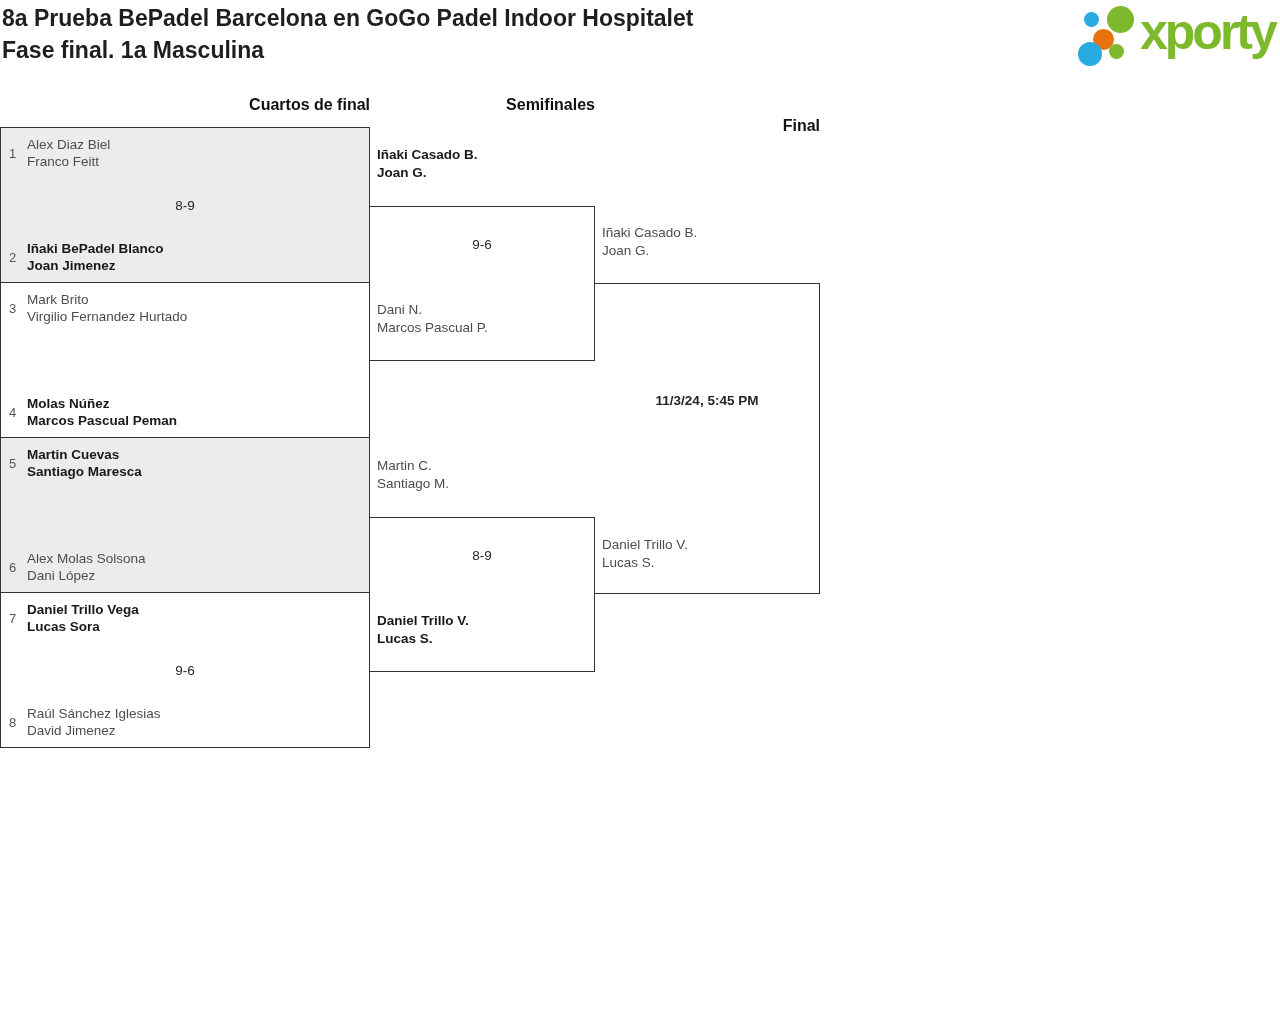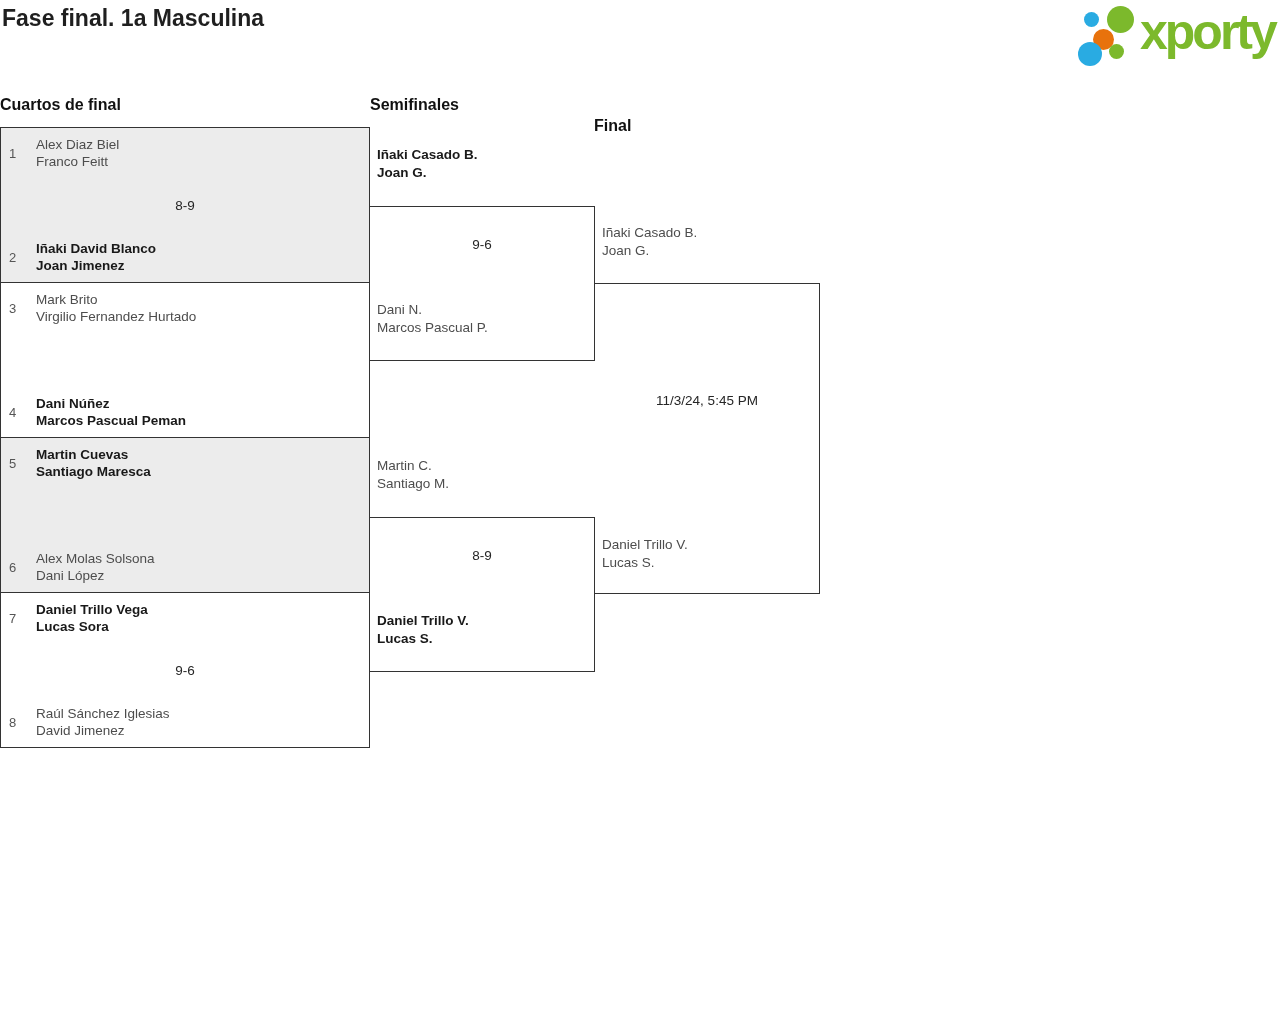--- a/index.html
+++ b/index.html
@@ -15,62 +15,63 @@
   .dot-blue-top    { left:8px;  top:8px;  width:15px; height:15px; background:#29abe2; }
   .dot-green-big   { left:31px; top:2px;  width:27px; height:27px; background:#7cb92c; }
   .dot-orange      { left:17px; top:25px; width:21px; height:21px; background:#e8720c; }
   .dot-blue-bottom { left:2px;  top:38px; width:24px; height:24px; background:#29abe2; }
   .dot-green-small { left:33px; top:40px; width:15px; height:15px; background:#7cb92c; }
   .logo-text { position:absolute; left:64px; top:-8px; font-size:50px; font-weight:bold;
                color:#7cb92c; letter-spacing:-3px; line-height:72px; }
 
   
   .round-header { position:absolute; top:96px; font-size:16px; font-weight:bold;
-                  color:#111; text-align:left; }
+                  color:#111; text-align:right; }
   .rh-qf { left:0; width:370px; }
   .rh-sf { left:370px; width:225px; }
   .rh-f  { left:594px; width:226px;margin-top:21px; }
 
   
   .qf-col { position:absolute; left:0; top:127px; width:370px; }
   .qf-match { position:relative; width:370px; height:156px; border:1px solid #333;
               display:flex; flex-direction:column; justify-content:space-between;
               padding:8px 0; background:#fff; }
   .qf-match + .qf-match { margin-top:-1px; }
   .qf-match.shaded { background:#ececec; }
 
   .team-row { display:flex; align-items:center; }
   .seed { width:26px; padding-left:8px; font-size:13px; color:#555; flex-shrink:0; }
-  .team-names { font-size:13.5px; line-height:17px;margin-left:9px; }
+  .team-names { font-size:13.5px; line-height:17px; }
   .team-names span { display:block; }
   .lose { color:#4d4d4d; font-weight:normal; }
   .win  { color:#191919; font-weight:bold; }
   .score { text-align:center; font-size:13.5px; color:#262626; }
 
   
   .abs-team { position:absolute; font-size:13.5px; line-height:17.5px; }
   .abs-team span { display:block; }
   .match-box { position:absolute; border:1px solid #333; background:transparent; }
   .sf1-box { left:369px; top:206px; width:226px; height:155px; }
   .sf2-box { left:369px; top:517px; width:226px; height:155px; }
   .final-box { left:594px; top:283px; width:226px; height:311px;
                border-left:none; }
   .abs-score { position:absolute; width:226px; text-align:center;
                font-size:13.5px; color:#262626; }
   .sf1-score { left:369px; top:237px; }
   .sf2-score { left:369px; top:548px; }
   .final-date { position:absolute; left:594px; top:393px; width:226px;
-                text-align:center; font-size:13.5px; color:#262626; }
+                text-align:center; font-size:13.5px; color:#262626;font-weight:bold; }
 </style>
 </head>
 <body>
 
 <div class="page">
 
   <div class="title">
+    <div>8a Prueba BePadel Barcelona en GoGo Padel Indoor Hospitalet</div>
     <div>Fase final. 1a Masculina</div>
   </div>
 
   <div class="logo">
     <div class="logo-dots">
       <div class="dot dot-blue-top"></div>
       <div class="dot dot-green-big"></div>
       <div class="dot dot-orange"></div>
       <div class="dot dot-blue-bottom"></div>
       <div class="dot dot-green-small"></div>
@@ -89,38 +90,38 @@
         <div class="seed">1</div>
         <div class="team-names lose">
           <span>Alex Diaz Biel</span>
           <span>Franco Feitt</span>
         </div>
       </div>
       <div class="score">8-9</div>
       <div class="team-row">
         <div class="seed">2</div>
         <div class="team-names win">
-          <span>Iñaki David Blanco</span>
+          <span>Iñaki BePadel Blanco</span>
           <span>Joan Jimenez</span>
         </div>
       </div>
     </div>
 
     <div class="qf-match">
       <div class="team-row">
         <div class="seed">3</div>
         <div class="team-names lose">
           <span>Mark Brito</span>
           <span>Virgilio Fernandez Hurtado</span>
         </div>
       </div>
       <div class="team-row">
         <div class="seed">4</div>
         <div class="team-names win">
-          <span>Dani Núñez</span>
+          <span>Molas Núñez</span>
           <span>Marcos Pascual Peman</span>
         </div>
       </div>
     </div>
 
     <div class="qf-match shaded">
       <div class="team-row">
         <div class="seed">5</div>
         <div class="team-names win">
           <span>Martin Cuevas</span>

